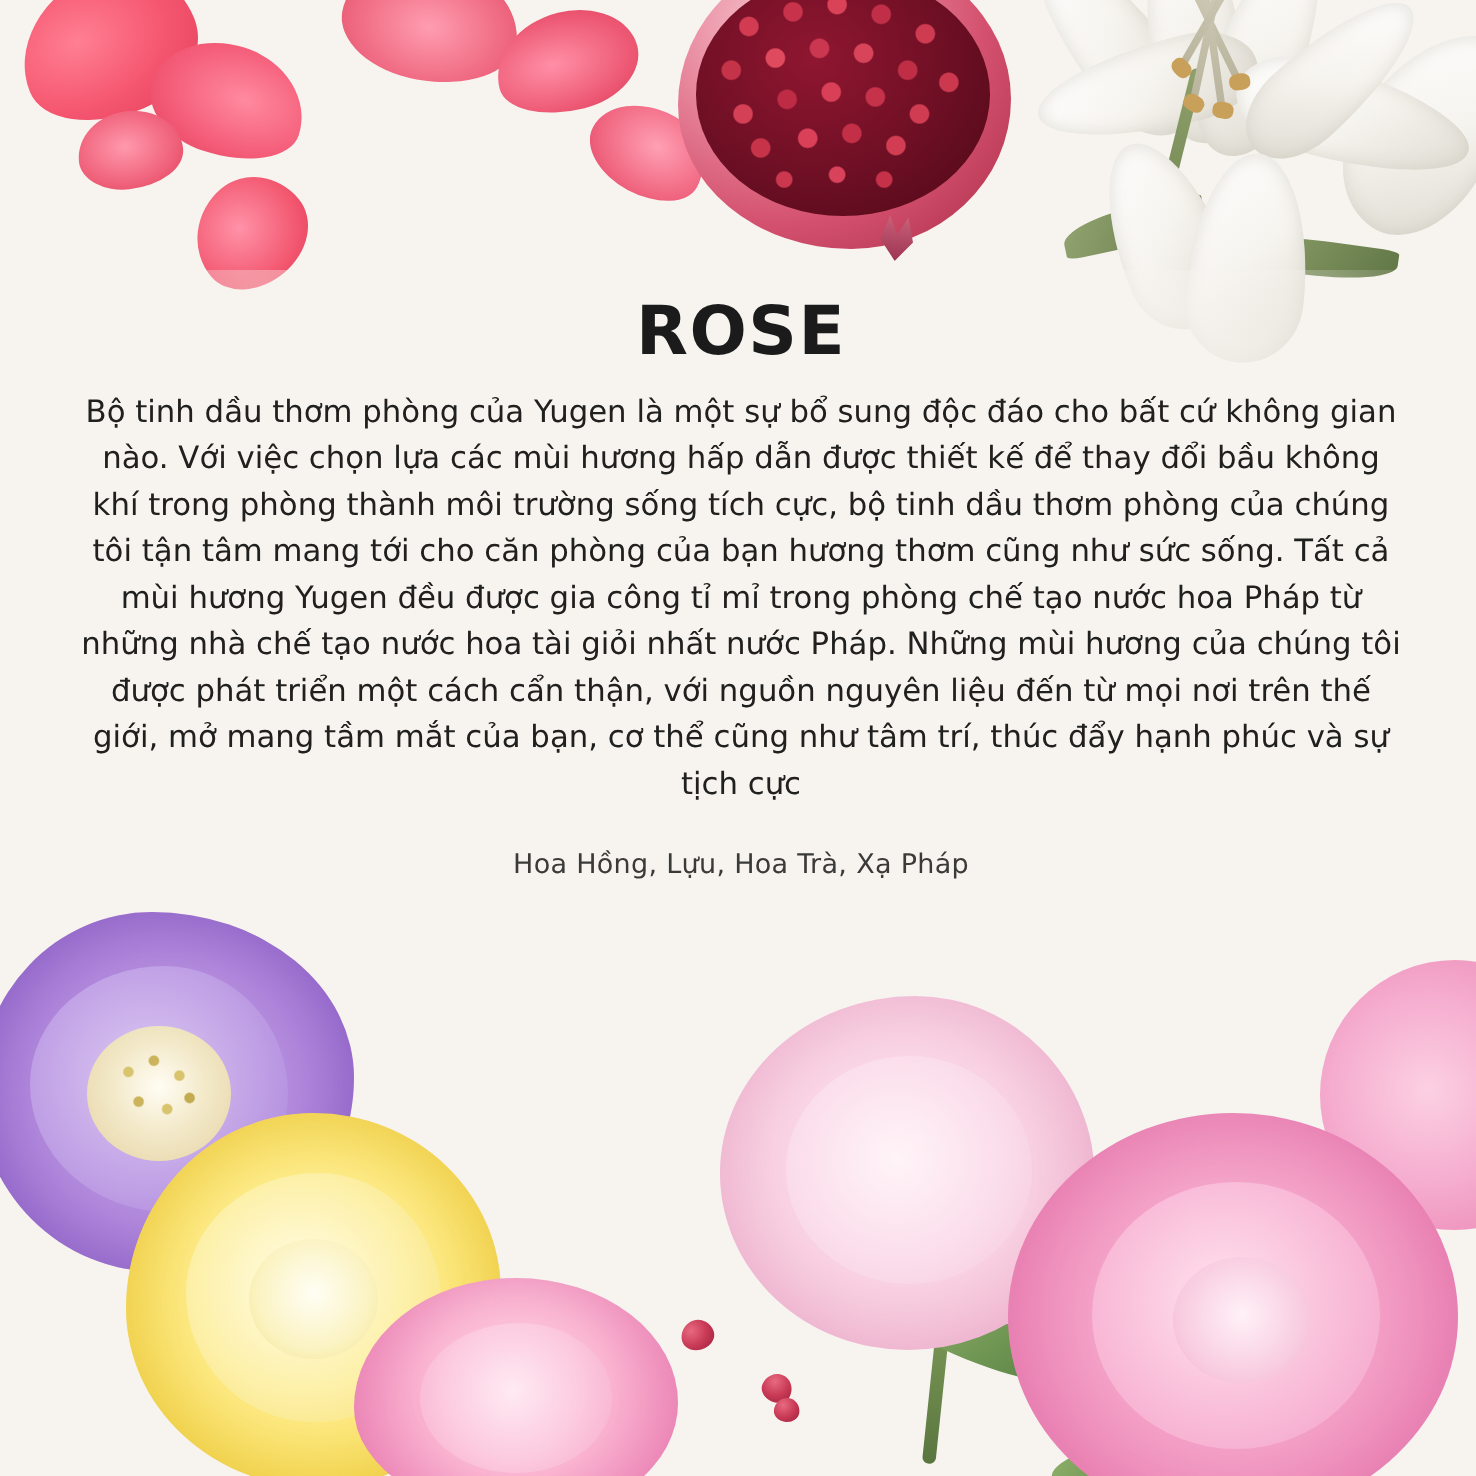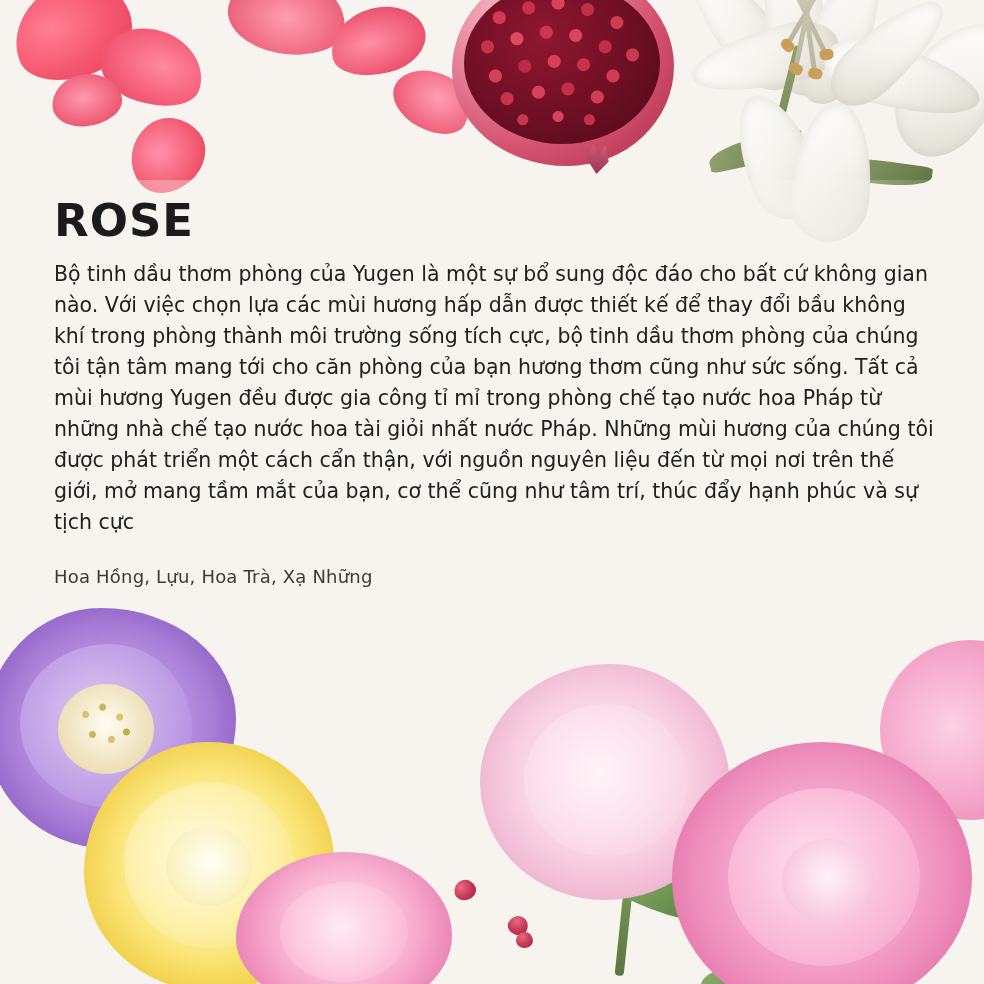--- a/index.html
+++ b/index.html
@@ -326,20 +326,21 @@
     left: 0; top: 180px; width: 984px; height: 440px;
     background: radial-gradient(ellipse at 50% 50%, rgba(247,244,240,0.96) 0%, rgba(247,244,240,0.88) 60%, rgba(247,244,240,0) 100%);
   }
 
   
   .content {
     position: absolute;
     left: 54px;
     top: 198px;
     width: 880px;
+    text-align: center;
   }
   .title {
     font-family: "DejaVu Sans", sans-serif;
     font-weight: bold;
     font-size: 45px;
     letter-spacing: 1px;
     color: #1b1b1b;
     margin: 0 0 16px 0;
     line-height: 1;
   }
@@ -441,16 +442,16 @@
 
   <div class="deco" id="peony-b">
     <div class="flower-layer outer"></div>
     <div class="flower-layer mid"></div>
     <div class="flower-layer inner"></div>
   </div>
 
   <div class="content">
     <h1 class="title">ROSE</h1>
     <p class="body-copy">Bộ tinh dầu thơm phòng của Yugen là một sự bổ sung độc đáo cho bất cứ không gian nào. Với việc chọn lựa các mùi hương hấp dẫn được thiết kế để thay đổi bầu không khí trong phòng thành môi trường sống tích cực, bộ tinh dầu thơm phòng của chúng tôi tận tâm mang tới cho căn phòng của bạn hương thơm cũng như sức sống. Tất cả mùi hương Yugen đều được gia công tỉ mỉ trong phòng chế tạo nước hoa Pháp từ những nhà chế tạo nước hoa tài giỏi nhất nước Pháp. Những mùi hương của chúng tôi được phát triển một cách cẩn thận, với nguồn nguyên liệu đến từ mọi nơi trên thế giới, mở mang tầm mắt của bạn, cơ thể cũng như tâm trí, thúc đẩy hạnh phúc và sự tịch cực</p>
-    <p class="notes">Hoa Hồng, Lựu, Hoa Trà, Xạ Những</p>
+    <p class="notes">Hoa Hồng, Lựu, Hoa Trà, Xạ Pháp</p>
   </div>
 
 </div>
 
 </body></html>

